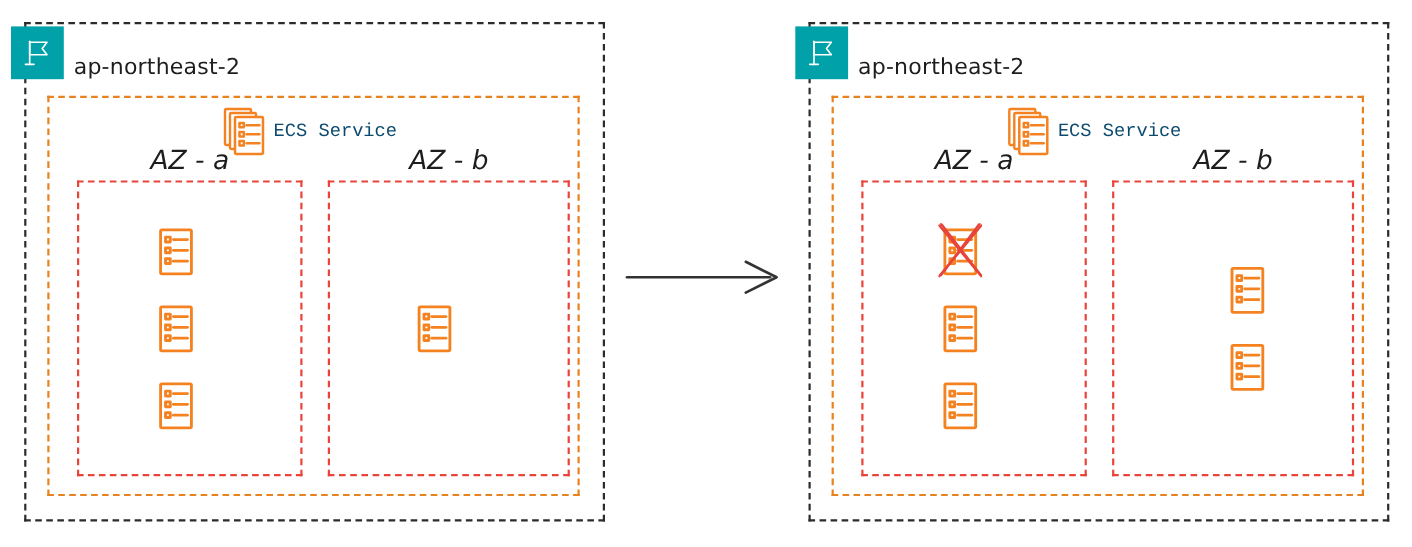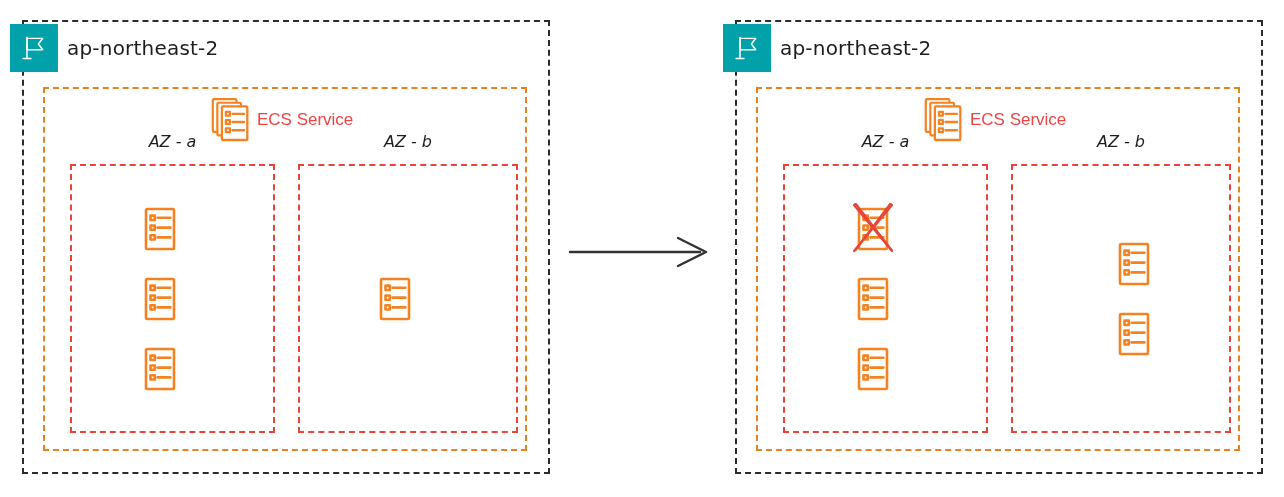--- a/index.html
+++ b/index.html
@@ -35,21 +35,21 @@
     border: 2.5px dashed #2b2b2b;
     box-sizing: border-box;
   }
 
   
   .region-badge {
     position: absolute;
     left: 0px;
     top: 10px;
     display: flex;
-    align-items: center;
+    align-items: flex-end;
     gap: 9px;
     z-index: 4;
   }
   .region-flag {
     width: 48px;
     height: 48px;
     background: #00A1A8;
     display: flex;
     align-items: center;
     justify-content: center;
@@ -79,23 +79,23 @@
     position: absolute;
     left: 50%;
     top: 8px;
     transform: translateX(-52%);
     display: flex;
     align-items: center;
     gap: 6px;
     z-index: 3;
   }
   .service-name {
-    font-family: Liberation Sans, sans-serif;
+    font-family: Liberation Mono, monospace;
     font-size: 17px;
-    color: #ef4444;
+    color: #0c4a6e;
     white-space: nowrap;
   }
 
   
   .az-row {
     position: absolute;
     left: 0; right: 0; top: 0; bottom: 0;
   }
   .az {
     position: absolute;
@@ -105,21 +105,21 @@
   .az-a { left: 25px;  width: 205px; }
   .az-b { left: 253px; width: 220px; text-decoration: underline; }
 
   .az-title {
     position: absolute;
     top: -32px;
     left: 0;
     width: 100%;
     text-align: center;
     font-family: "DejaVu Sans", sans-serif;
-    font-size: 16px;
+    font-size: 24px;
     font-style: italic;
     color: #1d1d1d;
     white-space: nowrap;
   }
   .az-box {
     position: absolute;
     inset: 0;
     border: 2.5px dashed #E8443A;
     box-sizing: border-box;
   }

